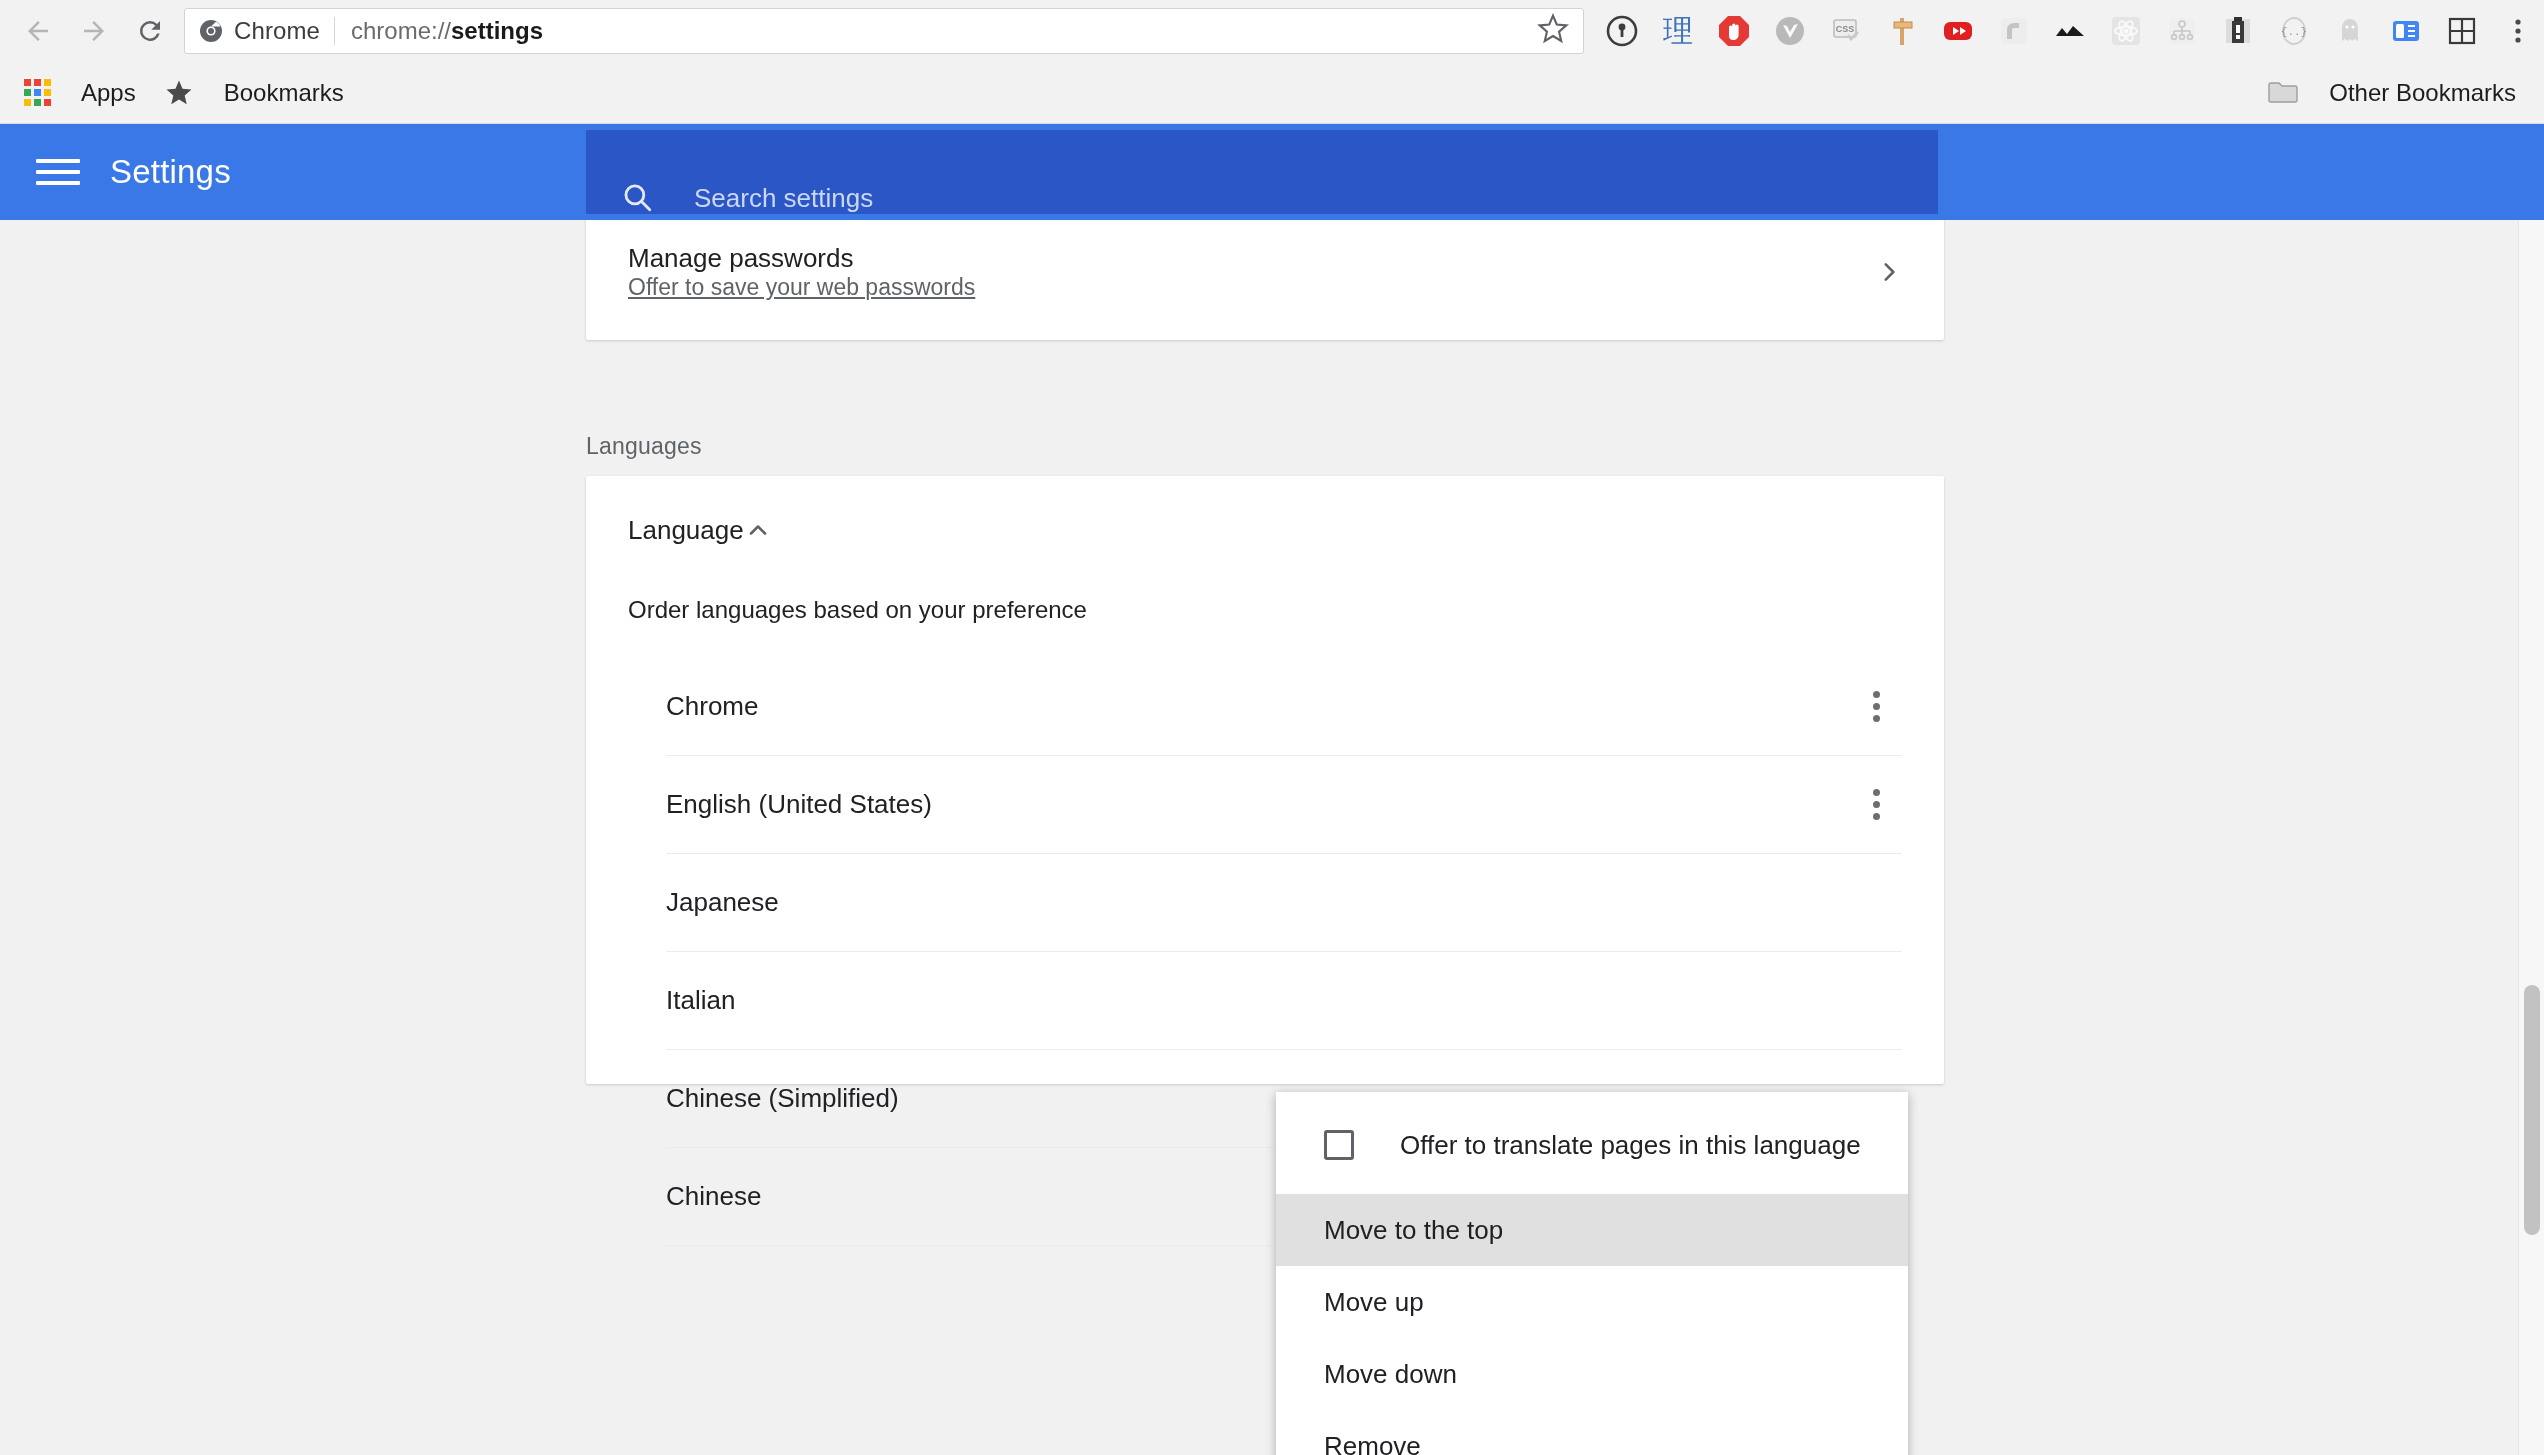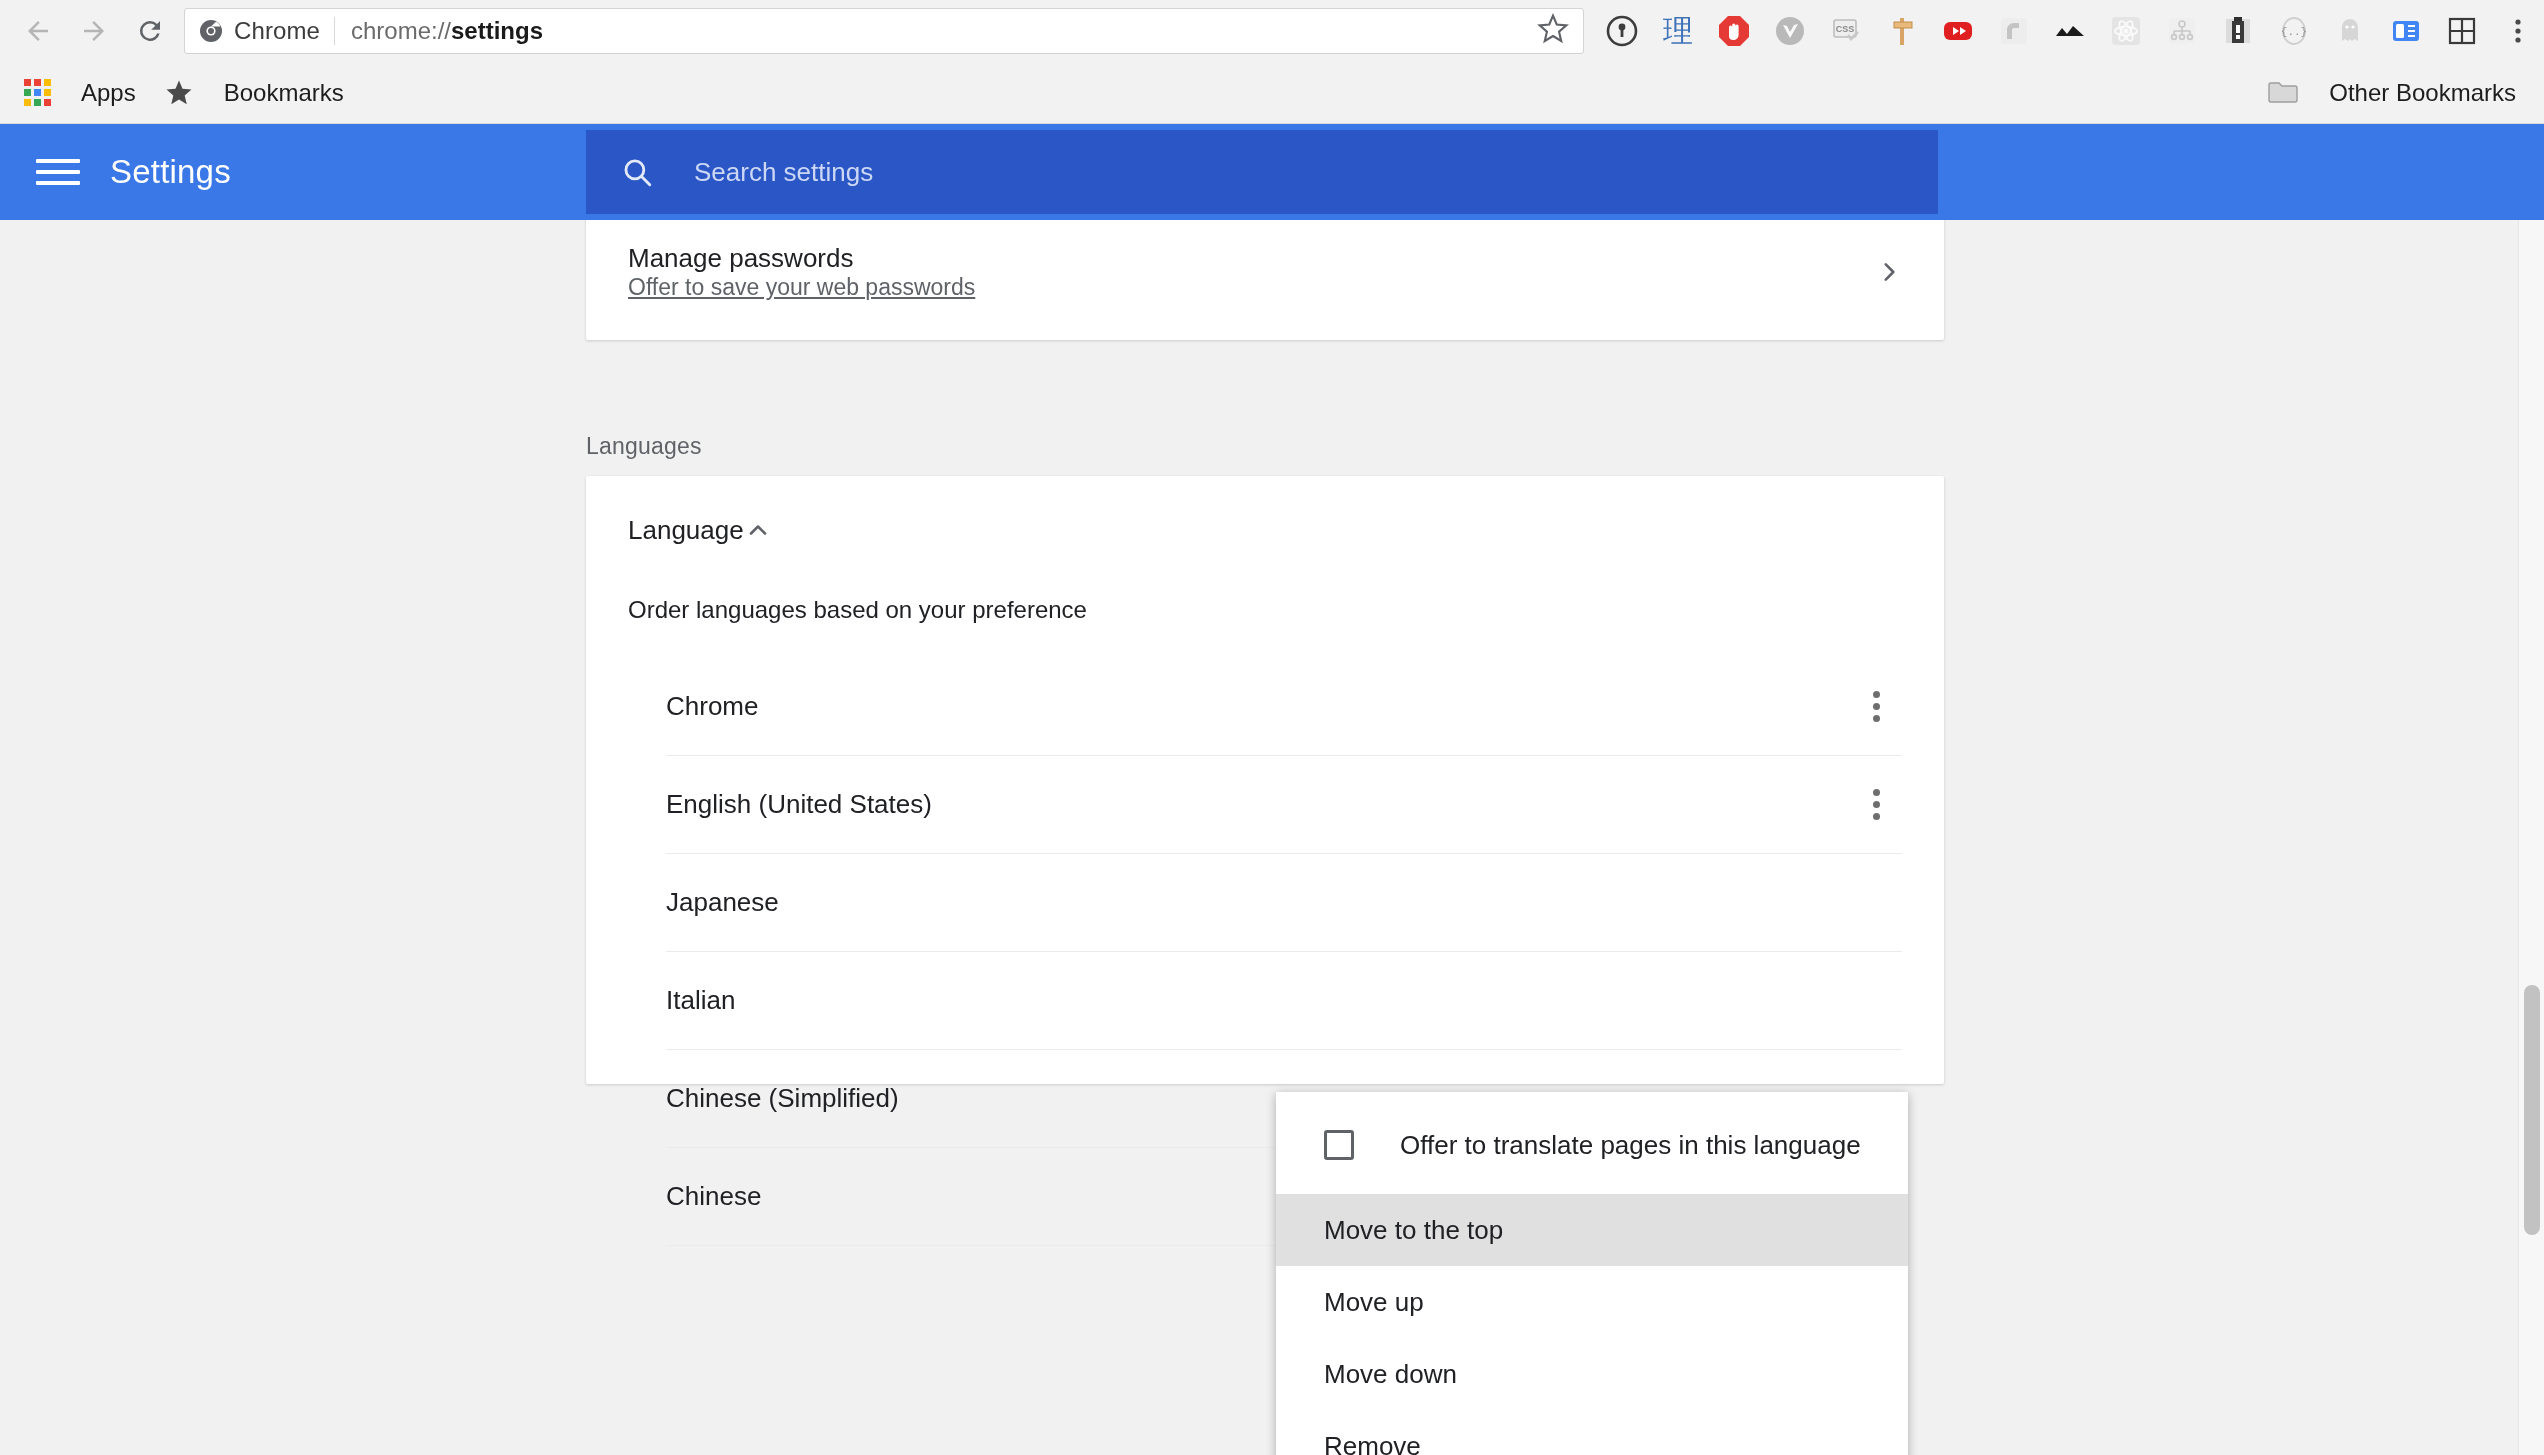--- a/index.html
+++ b/index.html
@@ -97,21 +97,21 @@
     cursor: pointer;
   }
   .hamburger span { display:block; height: 4px; background: #fff; border-radius: 1px; }
   .settings-title {
     color: #ffffff; font-size: 33px; margin-left: 30px; letter-spacing: .2px;
   }
   .search-box {
     position: absolute; left: 586px; top: 130px;
     width: 1352px; height: 84px;
     background: #2a56c6;
-    display: flex; align-items: center;
+    display: flex; align-items: flex-end;
     padding-left: 34px; gap: 40px;
     cursor: text;
   }
   .search-placeholder { color: #ccd7f5; font-size: 26px; }
 
   
   .page-body {
     position: absolute; top: 220px; left: 0;
     width: 2544px; height: 1235px;
     background: #f1f1f1;

